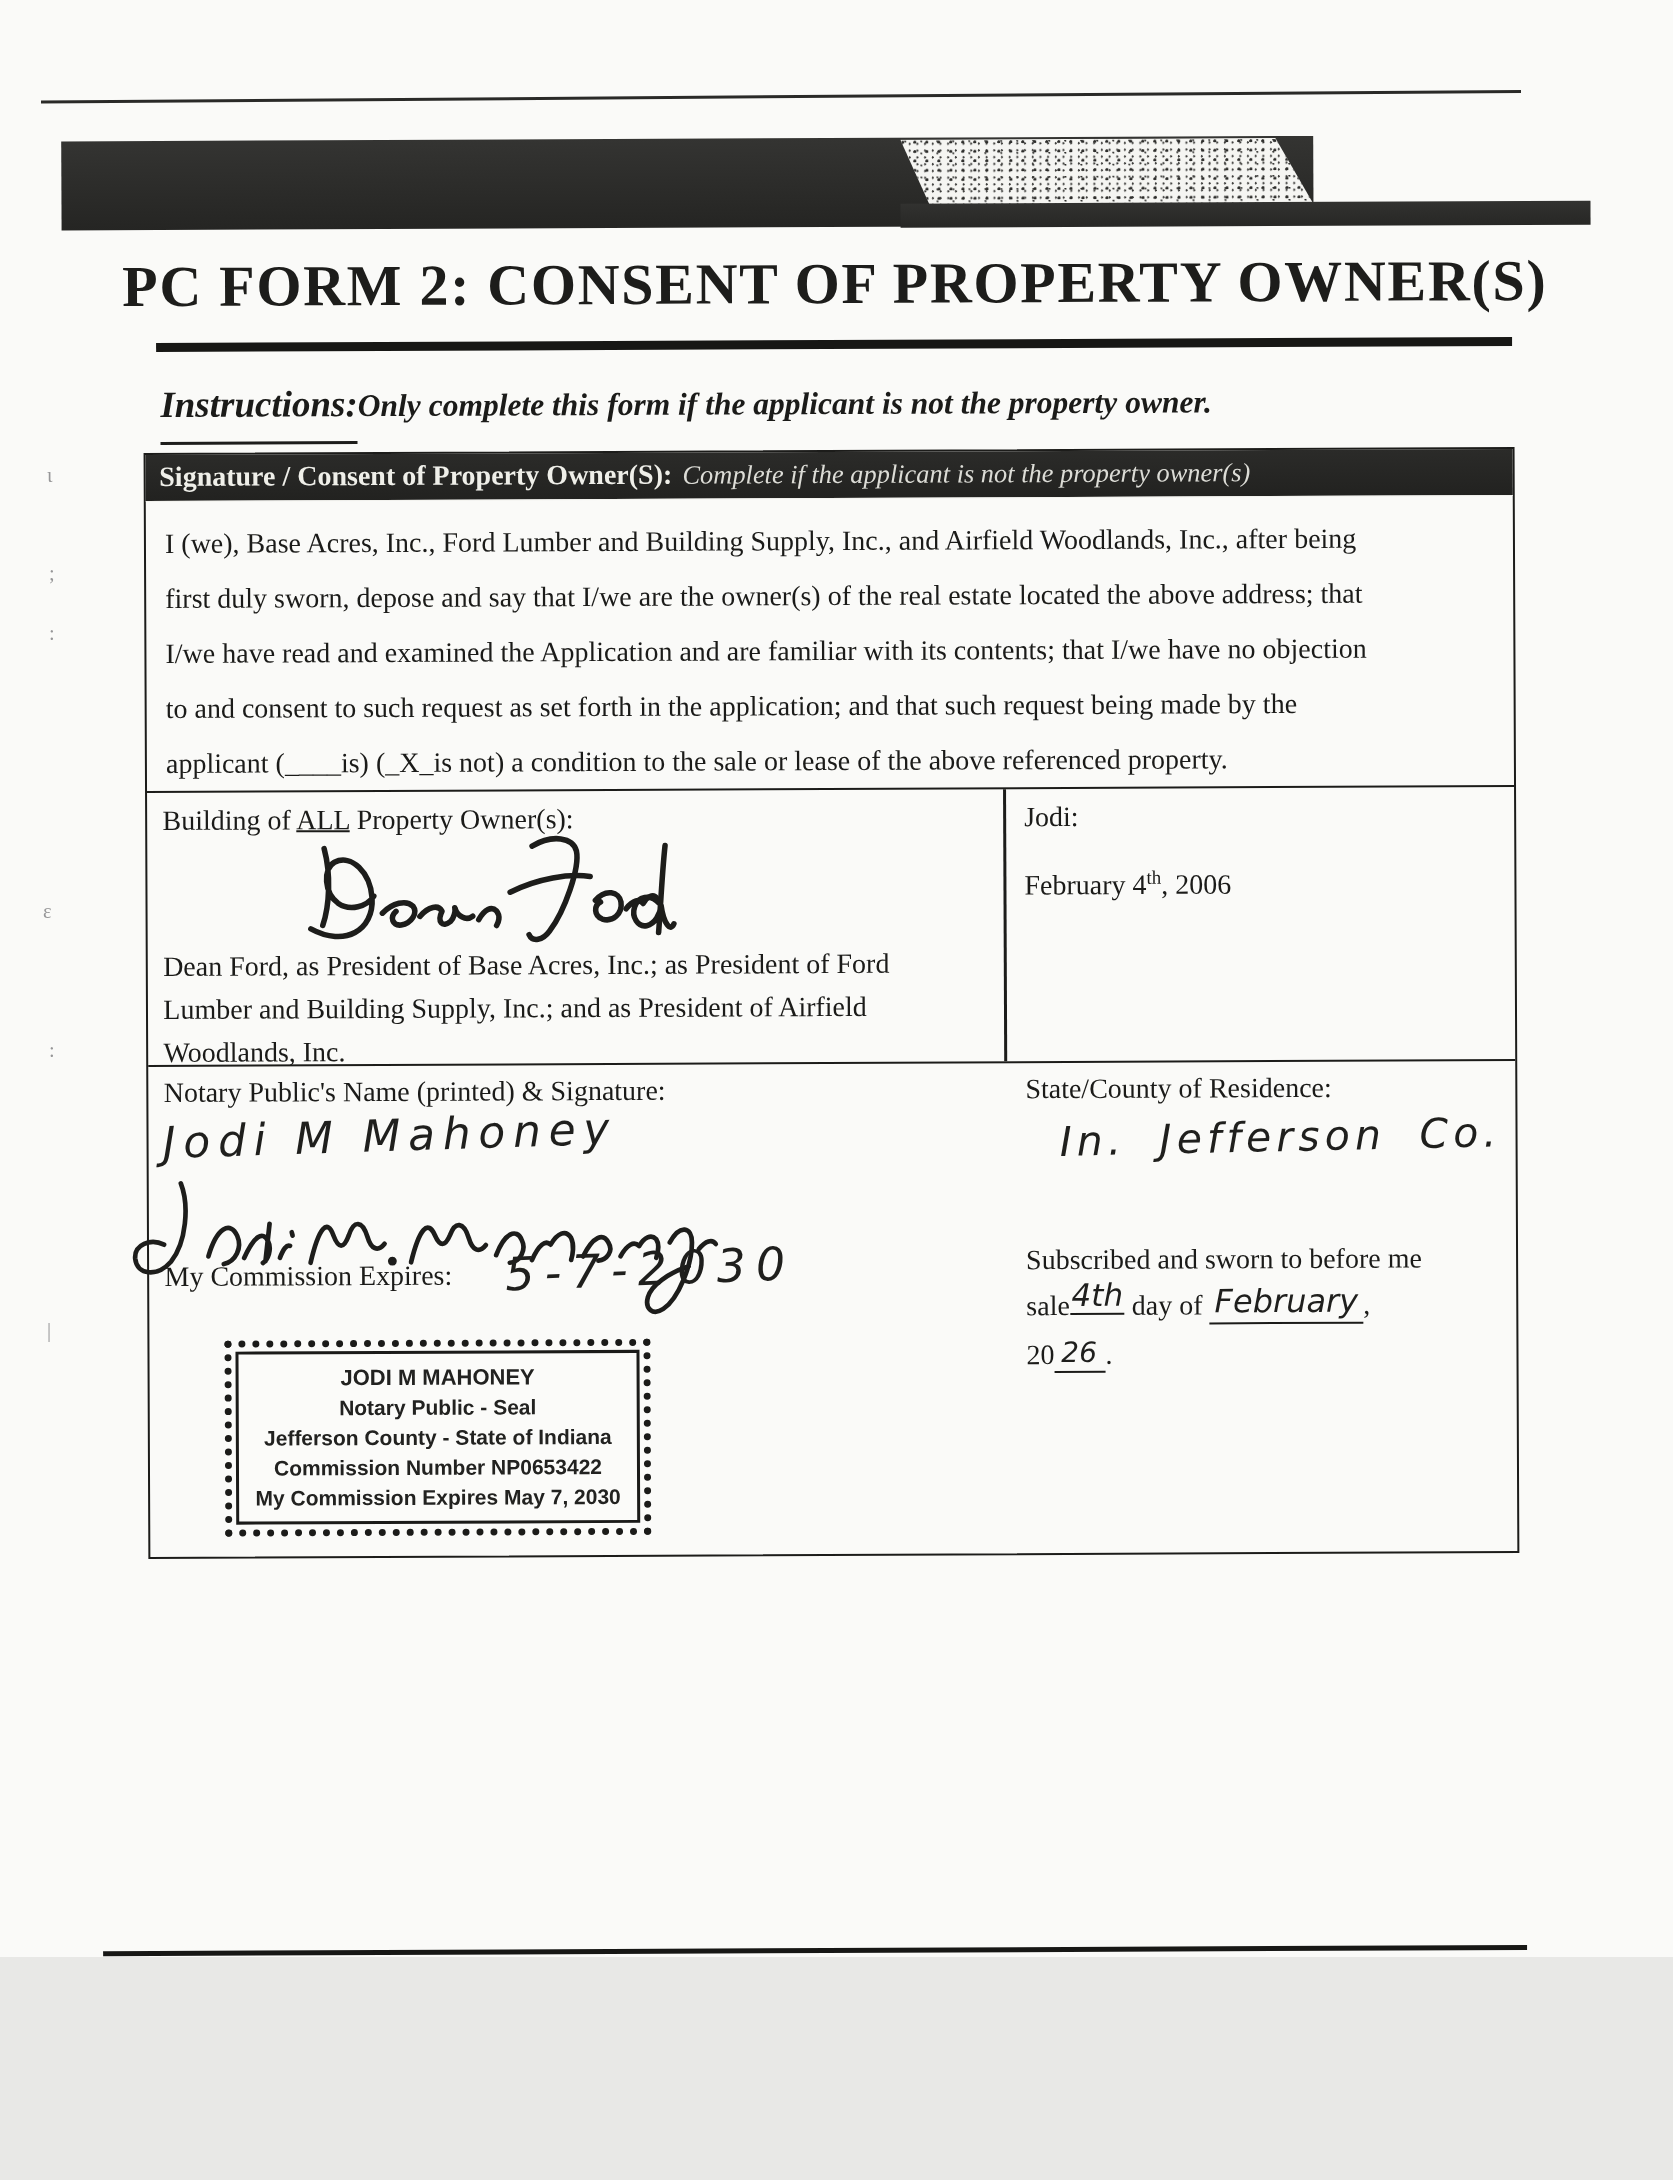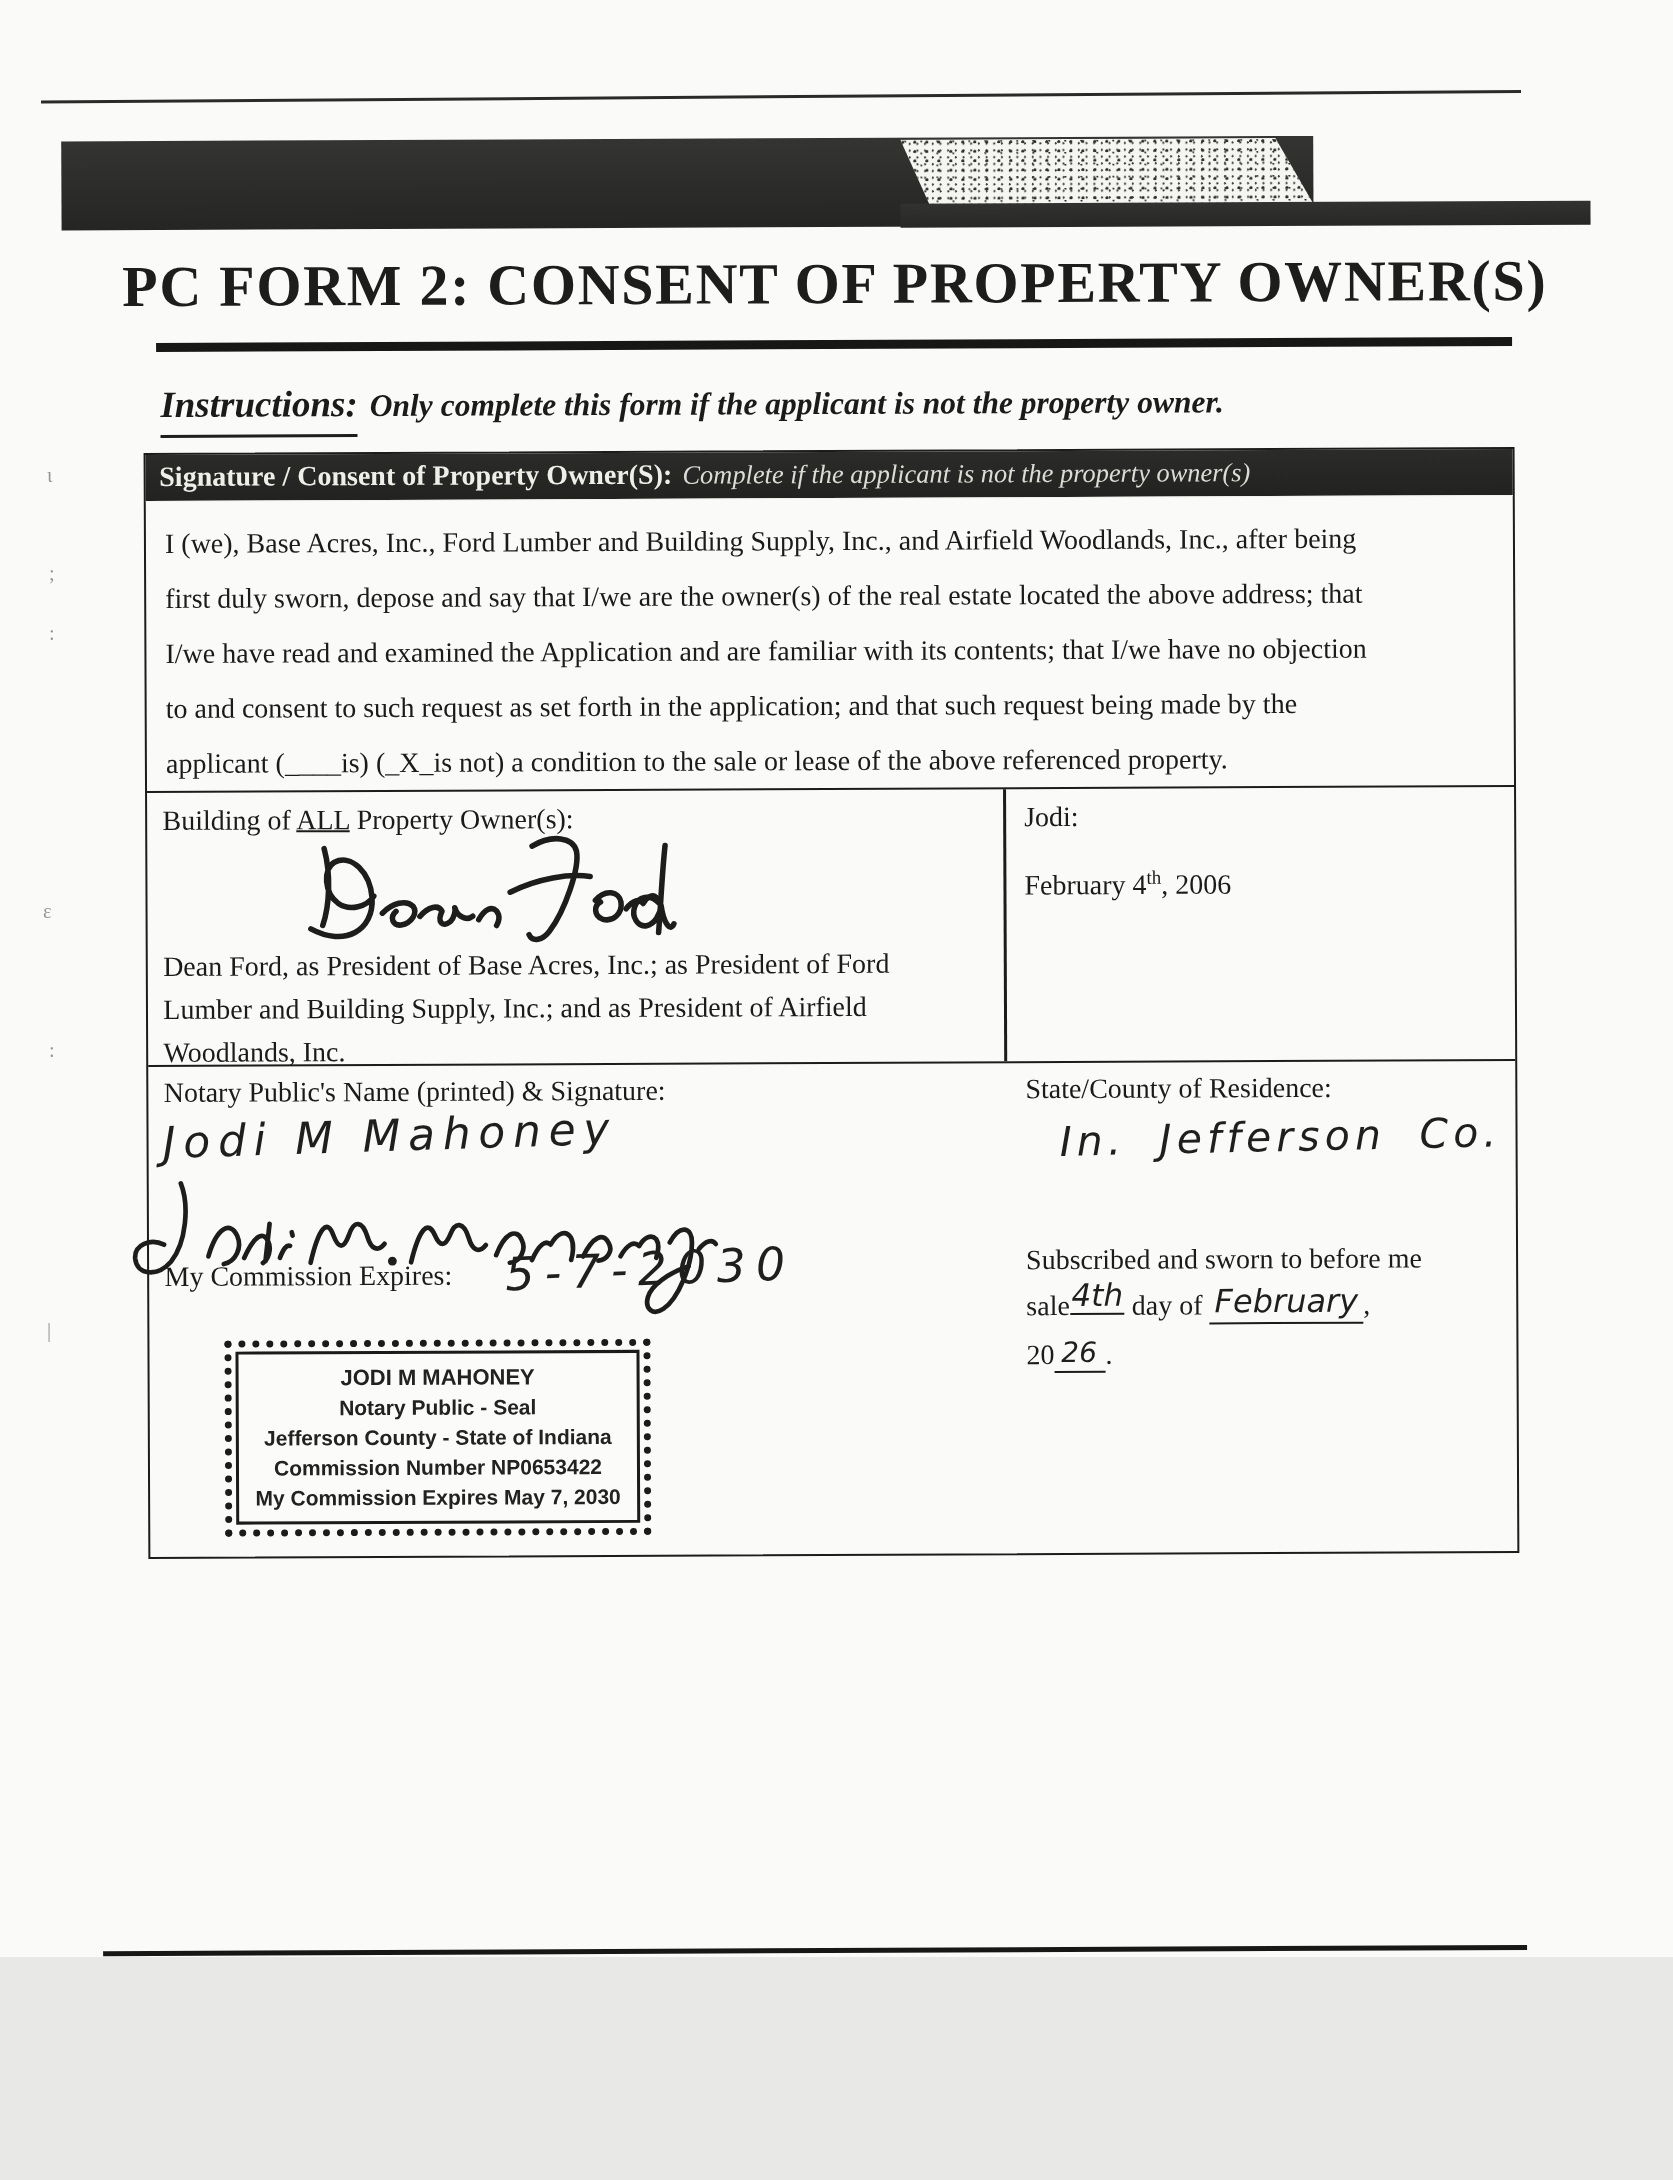--- a/index.html
+++ b/index.html
@@ -27,21 +27,21 @@
     background-size:12px 9.4px, 7.7px 6.8px, 16px 12px;
     clip-path:polygon(0% 0%, 89.5% 0%, 98.5% 100%, 7% 100%);
   }
 
   .title{
     left:77px; right:77px; top:250px; text-align:center;
     font-size:58px; font-weight:bold; letter-spacing:1.7px; color:#1d1d1b;
     white-space:nowrap;
   }
   .instructions{ left:162px; top:380px; font-style:italic; font-weight:bold; white-space:nowrap;}
-  .instructions .lbl{ font-size:37px; border-bottom:3.4px solid #1d1d1b; padding-bottom:10px; margin-right:12px;}
+  .instructions .lbl{ font-size:37px; border-bottom:3.4px solid #1d1d1b; padding-bottom:17px; margin-right:0;}
   .instructions .txt{ font-size:31.5px; }
 
   
   .table{
     left:145px; top:450px; width:1371px; height:1106px;
     border:2.6px solid #1c1c1a; box-sizing:border-box;
   }
   .thead{
     height:46px; background:linear-gradient(#2b2b29,#222220); color:#efefe9;
     font-size:28px; line-height:44px; padding-left:13.6px; white-space:nowrap;

